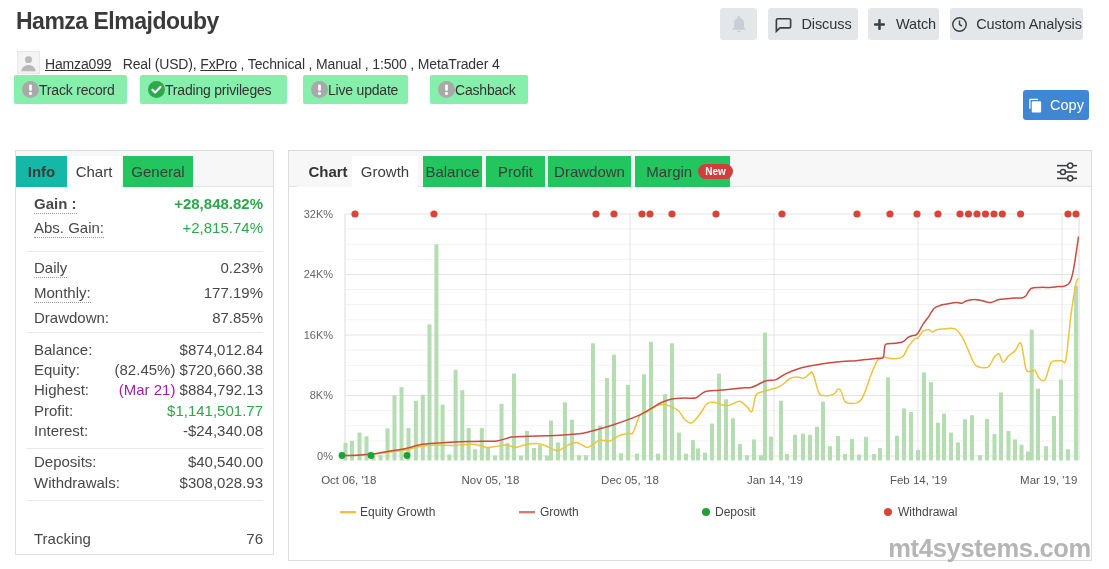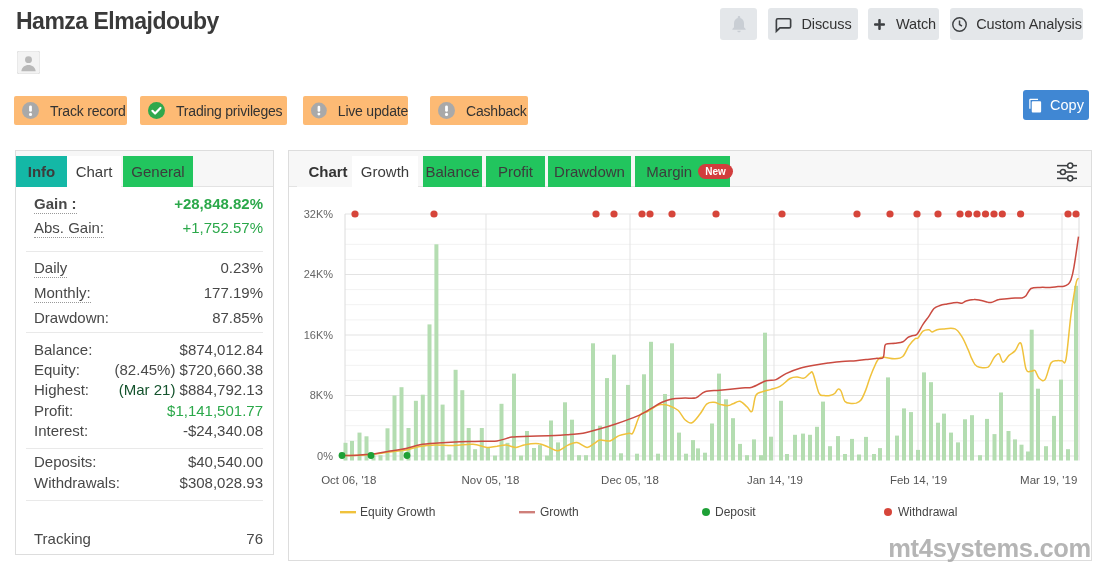--- a/index.html
+++ b/index.html
@@ -1,43 +1,44 @@
 <!DOCTYPE html>
 <html><head><meta charset="utf-8">
 <style>
 * { margin:0; padding:0; box-sizing:border-box; }
 html,body { width:1109px; height:569px; background:#fff; font-family:"Liberation Sans", sans-serif; }
 #page { position:relative; width:1109px; height:569px; overflow:hidden; background:#fff; }
 .abs { position:absolute; }
 .btn { position:absolute; top:8px; height:32px; white-space:nowrap; background:#e4e7ea; border-radius:3px; display:flex; align-items:center; justify-content:center; gap:8px; font-size:14.5px; letter-spacing:-0.1px; color:#333; }
-.badge { position:absolute; top:96px; height:29px; white-space:nowrap; background:#fdba74; border-radius:2px; display:flex; align-items:center; gap:11px; padding-left:8px; font-size:14px; letter-spacing:-0.2px; color:#333; }
+.badge { position:absolute; top:75px; height:29px; white-space:nowrap; background:#86efac; border-radius:2px; display:flex; align-items:center; gap:0; padding-left:8px; font-size:14px; letter-spacing:-0.2px; color:#333; }
 .panel { position:absolute; background:#fff; border:1px solid #ddd; }
 .tabbar { position:absolute; left:0; top:0; right:0; height:36px; background:#f7f7f7; border-bottom:1px solid #e3e3e3; }
 .tab { position:absolute; top:5px; height:31px; display:flex; align-items:center; justify-content:center; font-size:15px; color:#3c3c3c; background:#22c55e; }
 .tab.active { background:#fff; }
 .prow { position:absolute; left:10px; right:10px; height:20px; font-size:15px; color:#484848; }
 .plab { position:absolute; left:0; top:0;margin-left:8px; }
 .pval { position:absolute; right:0; top:0; }
 .pdiv { position:absolute; left:10px; right:10px; height:1px; background:#e9e9e9; }
 .du { border-bottom:1px dotted #999; padding-bottom:1px; }
 .green { color:#2ba84a; }
 .b { font-weight:bold; }
-.gray { color:#14532d; }
+.gray { color:#a21caf; }
 .dark { color:#4a4a4a; }
 </style></head>
 <body>
 <div id="page">
 
 <div class="abs" style="left:16px;top:8px;font-size:23px;font-weight:bold;color:#3a3a3a;letter-spacing:-0.5px">Hamza Elmajdouby</div>
 
 <div class="abs" style="left:17px;top:51px"><svg width="23" height="23" viewBox="0 0 24 24">
         <rect width="24" height="24" rx="2.5" fill="#f3f3f3" stroke="#dcdcdc" stroke-width="1"></rect>
         <circle cx="12" cy="9" r="3.6" fill="#b9b9b9"></circle>
         <path d="M4.5 21c.6-4.2 3.6-6.4 7.5-6.4s6.9 2.2 7.5 6.4z" fill="#b9b9b9"></path>
       </svg></div>
+<div class="abs" style="left:45px;top:56px;font-size:14px;letter-spacing:-0.15px;color:#333"><span style="text-decoration:underline">Hamza099</span>&nbsp;&nbsp; Real (USD), <span style="text-decoration:underline">FxPro</span> , Technical , Manual , 1:500 , MetaTrader 4</div>
 
 <div class="badge" style="left:14px;width:113px">
       <svg width="17" height="17" viewBox="0 0 17 17">
         <circle cx="8.5" cy="8.5" r="8.5" fill="#a9a9a9"></circle>
         <rect x="7.1" y="3.4" width="2.8" height="6.4" rx="1.4" fill="#fff"></rect>
         <circle cx="8.5" cy="12.4" r="1.55" fill="#fff"></circle>
       </svg>
       <span>Track record</span>
     </div>
 <div class="badge" style="left:140px;width:147px">
@@ -101,21 +102,21 @@
     <div class="tab" style="left:0px;width:51px;background:#14b8a6;font-weight:bold">Info</div>
     <div class="tab active" style="left:51px;width:54px;border-bottom:1px solid #fff;height:32px">Chart</div>
     <div class="tab" style="left:107px;width:70px">General</div>
   </div>
   <div class="prow" style="top:44px">
         <span class="plab" style="font-weight:bold;"><span class="du">Gain :</span></span>
         <span class="pval green b">+28,848.82%</span>
       </div>
 <div class="prow" style="top:68px">
         <span class="plab" style=""><span class="du">Abs. Gain:</span></span>
-        <span class="pval green">+1,752.57%</span>
+        <span class="pval green">+2,815.74%</span>
       </div>
 <div class="pdiv" style="top:100px"></div>
 <div class="prow" style="top:108px">
         <span class="plab" style=""><span class="du">Daily</span></span>
         <span class="pval ">0.23%</span>
       </div>
 <div class="prow" style="top:133px">
         <span class="plab" style=""><span class="du">Monthly:</span></span>
         <span class="pval ">177.19%</span>
       </div>

